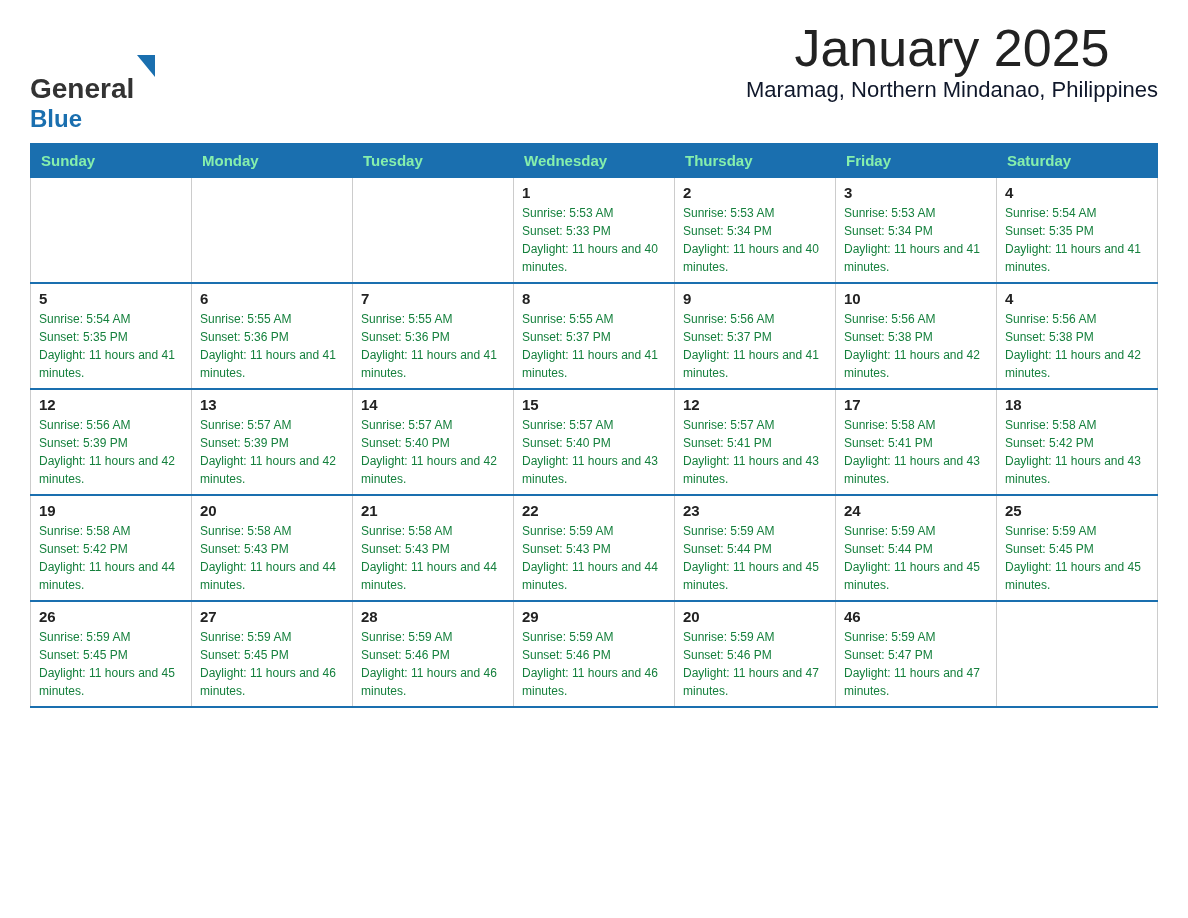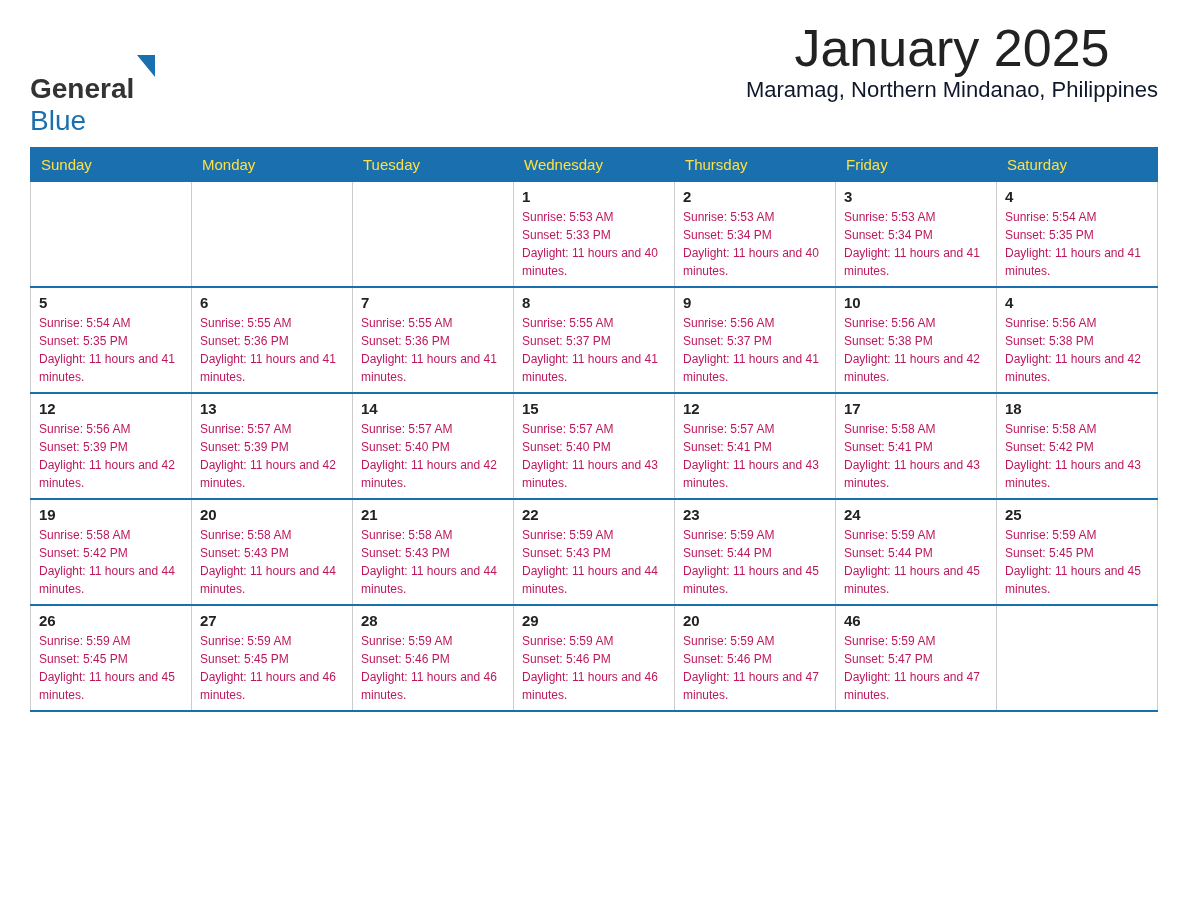--- a/index.html
+++ b/index.html
@@ -36,23 +36,23 @@
       font-weight: normal;
       color: #0f172a;
     }
     .calendar {
       width: 100%;
       border-collapse: collapse;
       margin-top: 10px;
     }
     .calendar thead tr th {
       background-color: #1a6faf;
-      color: #fde047;
+      color: #86efac;
       font-size: 15px;
-      font-weight: normal;
+      font-weight: bold;
       padding: 8px 10px;
       text-align: left;
       border: 1px solid #1a6faf;
       margin-left: 32px;
     }
     .calendar tbody tr td {
       vertical-align: top;
       border: 1px solid #ccc;
       padding: 6px 8px;
       width: 14.28%;
@@ -65,21 +65,21 @@
     }
     .day-num {
       font-size: 15px;
       font-weight: bold;
       color: #222;
       display: block;
       margin-bottom: 3px;
     }
     .day-info {
       font-size: 12px;
-      color: #be185d;
+      color: #15803d;
       line-height: 1.5;
     }
     .empty-cell {
       background: #fff;
     }
     .logo-row {
       display: flex;
       align-items: center;
     }
     .logo-text-general {
@@ -94,21 +94,21 @@
 
 <div class="header-top">
   <div class="logo">
     <div class="logo-row">
       <span class="logo-text-general">General</span>
       <svg width="18" height="22" viewBox="0 0 18 22" style="margin-left:3px;margin-top:2px;">
         <polygon points="0,0 18,0 18,22" fill="#1a6faf"></polygon>
       </svg>
     </div>
     <div>
-      <span style="font-size:28px;font-weight:normal;color:#1a6faf;">Blue</span>
+      <span style="font-size:24px;font-weight:bold;color:#1a6faf;">Blue</span>
     </div>
   </div>
   <div class="title-block">
     <h1>January 2025</h1>
     <h2>Maramag, Northern Mindanao, Philippines</h2>
   </div>
 </div>
 
 <table class="calendar">
   <thead>

